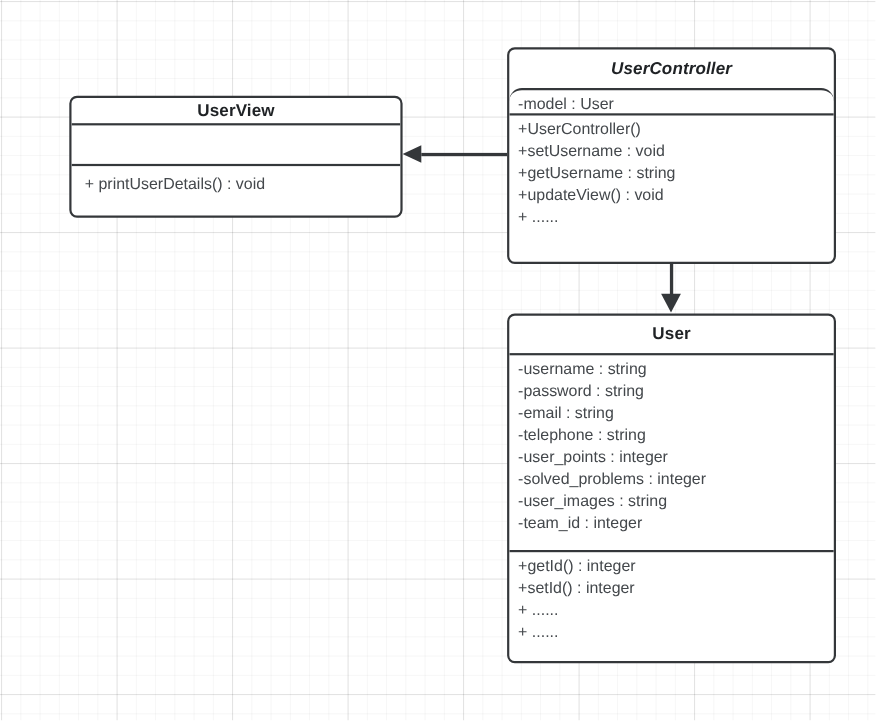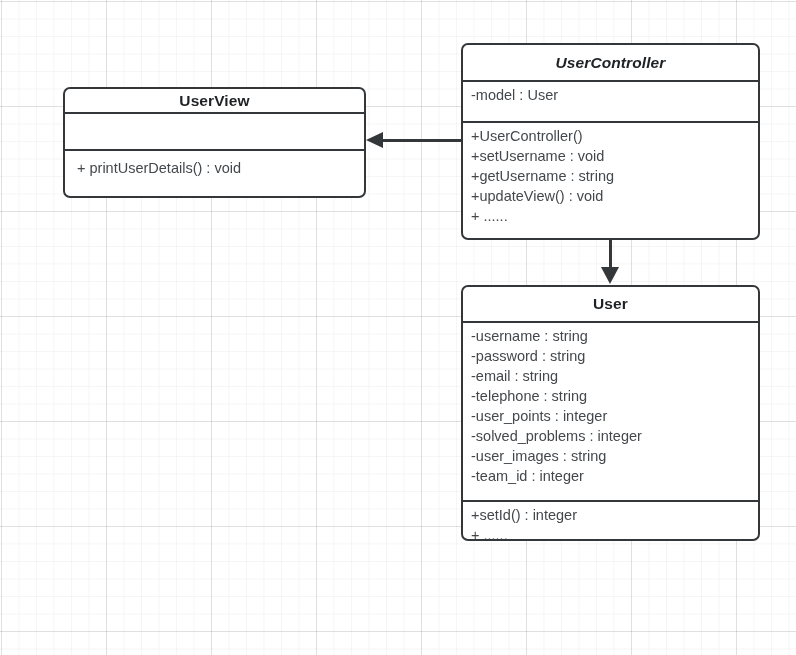--- a/index.html
+++ b/index.html
@@ -107,45 +107,46 @@
   <div class="uml-class" id="box-userview" style="left:63px; top:87px; width:303px; height:111px;">
     <div class="uml-title" style="height:23px;">UserView</div>
     <div class="uml-compartment" style="height:37px;"></div>
     <div class="uml-compartment" style="height:35px;">
       <div class="uml-row indent" style="line-height:28px;">+ printUserDetails() : void</div>
     </div>
   </div>
 
   <div class="uml-class" id="box-usercontroller" style="left:461px; top:43px; width:299px; height:197px;">
     <div class="uml-title" style="height:35px;font-style:italic;">UserController</div>
-    <div class="uml-compartment" style="height:41px;">
+    <div class="uml-compartment" style="height:23px;border-radius:12px;">
       <div class="uml-row">-model : User</div>
     </div>
     <div class="uml-compartment" style="height:148px;">
       <div class="uml-row">+UserController()</div>
       <div class="uml-row">+setUsername : void</div>
       <div class="uml-row">+getUsername : string</div>
       <div class="uml-row">+updateView() : void</div>
       <div class="uml-row">+ ......</div>
     </div>
   </div>
 
-  <div class="uml-class" id="box-user" style="left:461px; top:285px; width:299px; height:256px;">
+  <div class="uml-class" id="box-user" style="left:461px; top:285px; width:299px; height:318px;">
     <div class="uml-title" style="height:34px;">User</div>
     <div class="uml-compartment" style="height:179px;">
       <div class="uml-row">-username : string</div>
       <div class="uml-row">-password : string</div>
       <div class="uml-row">-email : string</div>
       <div class="uml-row">-telephone : string</div>
       <div class="uml-row">-user_points : integer</div>
       <div class="uml-row">-solved_problems : integer</div>
       <div class="uml-row">-user_images : string</div>
       <div class="uml-row">-team_id : integer</div>
     </div>
     <div class="uml-compartment" style="height:101px;">
+      <div class="uml-row">+getId() : integer</div>
       <div class="uml-row">+setId() : integer</div>
       <div class="uml-row">+ ......</div>
       <div class="uml-row">+ ......</div>
     </div>
   </div>
 
   <div class="connector">
     <div class="conn-line-h" style="left:383px; top:139px; width:78px;"></div>
     <div class="arrow-left" style="left:366px; top:132px;"></div>
   </div>

